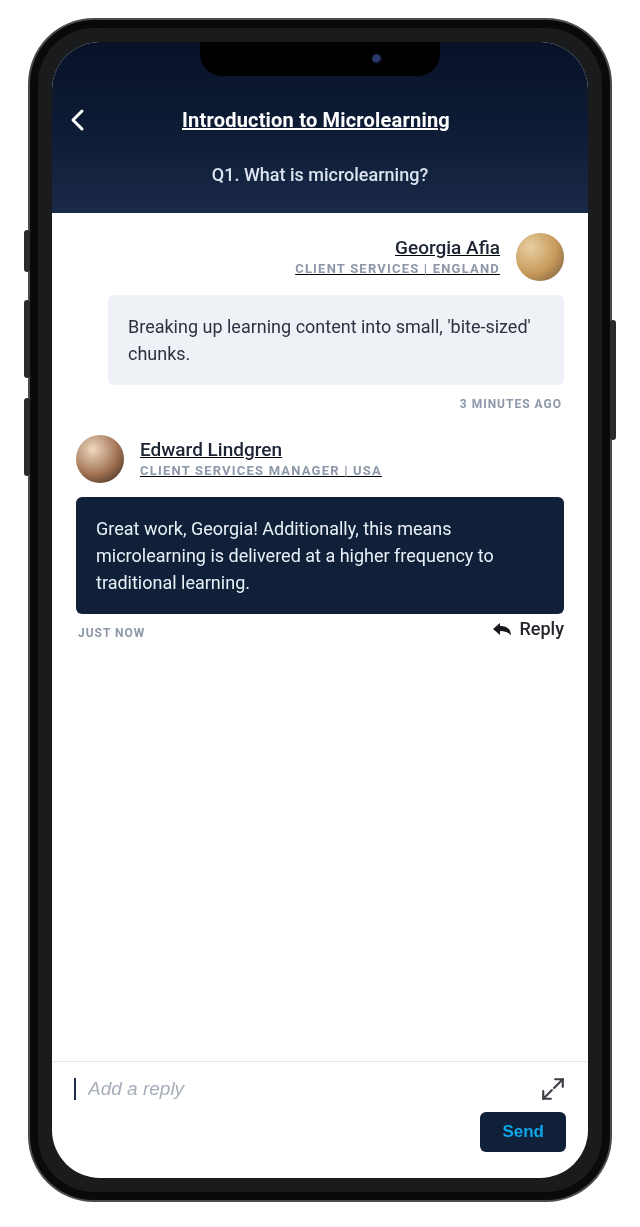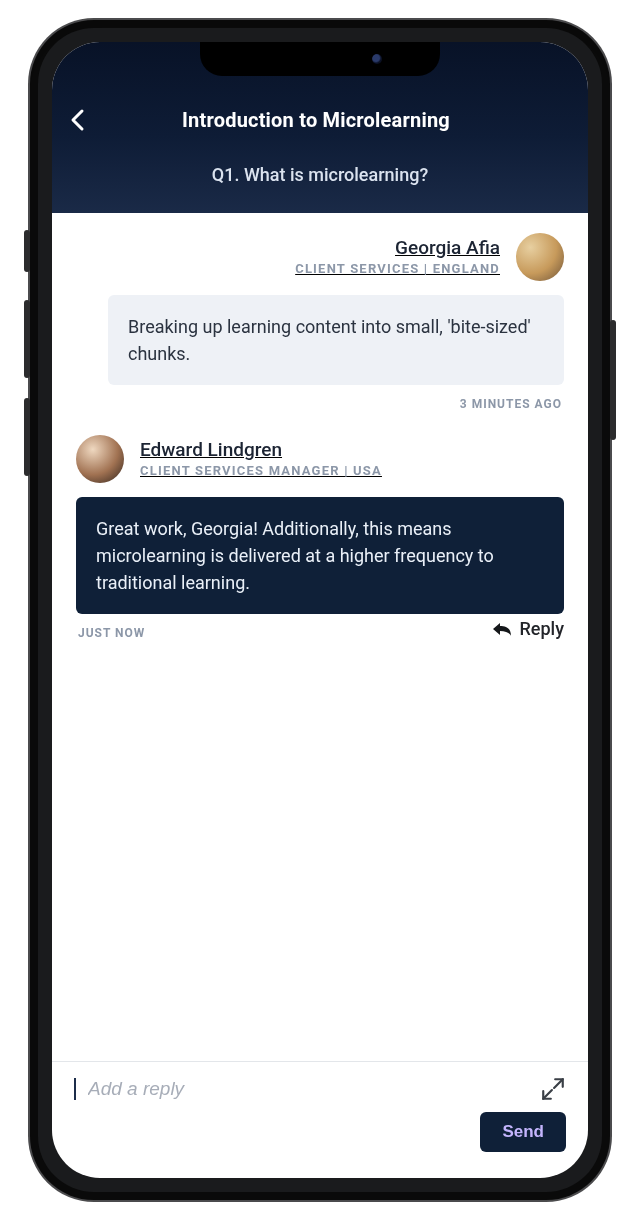--- a/index.html
+++ b/index.html
@@ -30,21 +30,21 @@
   .side{position:absolute;background:#2b2b2d;border-radius:4px;}
   .side.l1{left:-6px;top:210px;width:6px;height:42px;}
   .side.l2{left:-6px;top:280px;width:6px;height:78px;}
   .side.l3{left:-6px;top:378px;width:6px;height:78px;}
   .side.r1{right:-6px;top:300px;width:6px;height:120px;}
   
   .header{
     background:linear-gradient(180deg,#081227 0%,#0e1c36 55%, #1a2a47 100%);
     color:#fff;padding-top:52px;
   }
-  .titlebar{display:flex;align-items:center;padding:10px 18px 8px 10px;}
+  .titlebar{display:flex;align-items:center;padding:10px 18px 8px 10px;text-decoration:underline;}
   .back{width:32px;height:32px;display:flex;align-items:center;justify-content:center;}
   .back svg{stroke:#fff;}
   .title{flex:1;text-align:center;font-weight:700;font-size:20px;letter-spacing:.2px;margin-left:-32px;}
   .subtitle{text-align:center;color:#dbe3ef;font-size:18px;padding:20px 0 28px;font-weight:500;}
   
   .thread{flex:1;overflow:auto;padding:20px 24px 0;}
   .msg{margin-bottom:4px;}
   .meta{display:flex;align-items:center;gap:16px;text-decoration:underline;}
   .msg.right .meta{justify-content:flex-end;}
   .msg.left .meta{justify-content:flex-start;}
@@ -68,21 +68,21 @@
   .divider{height:1px;background:#e3e6ea;}
   .composer{padding:14px 22px 26px;}
   .inputrow{display:flex;align-items:center;gap:10px;}
   .inputrow .caret{width:2px;height:22px;background:#1c2d4a;}
   .inputrow input{
     flex:1;border:none;outline:none;font-size:19px;color:#364051;background:transparent;
   }
   .inputrow input::placeholder{color:#a7adb8;font-style:italic;}
   .expand{width:26px;height:26px;}
   .sendrow{display:flex;justify-content:flex-end;margin-top:10px;}
-  .send{background:#0f2038;color:#c4b5fd;border:none;border-radius:6px;padding:10px 22px;font-size:17px;font-weight:600;}
+  .send{background:#0f2038;color:#0ea5e9;border:none;border-radius:6px;padding:10px 22px;font-size:17px;font-weight:600;}
 </style>
 </head>
 <body>
 
 <div class="stage">
   <div class="phone">
     <span class="side l1"></span>
     <span class="side l2"></span>
     <span class="side l3"></span>
     <span class="side r1"></span>

